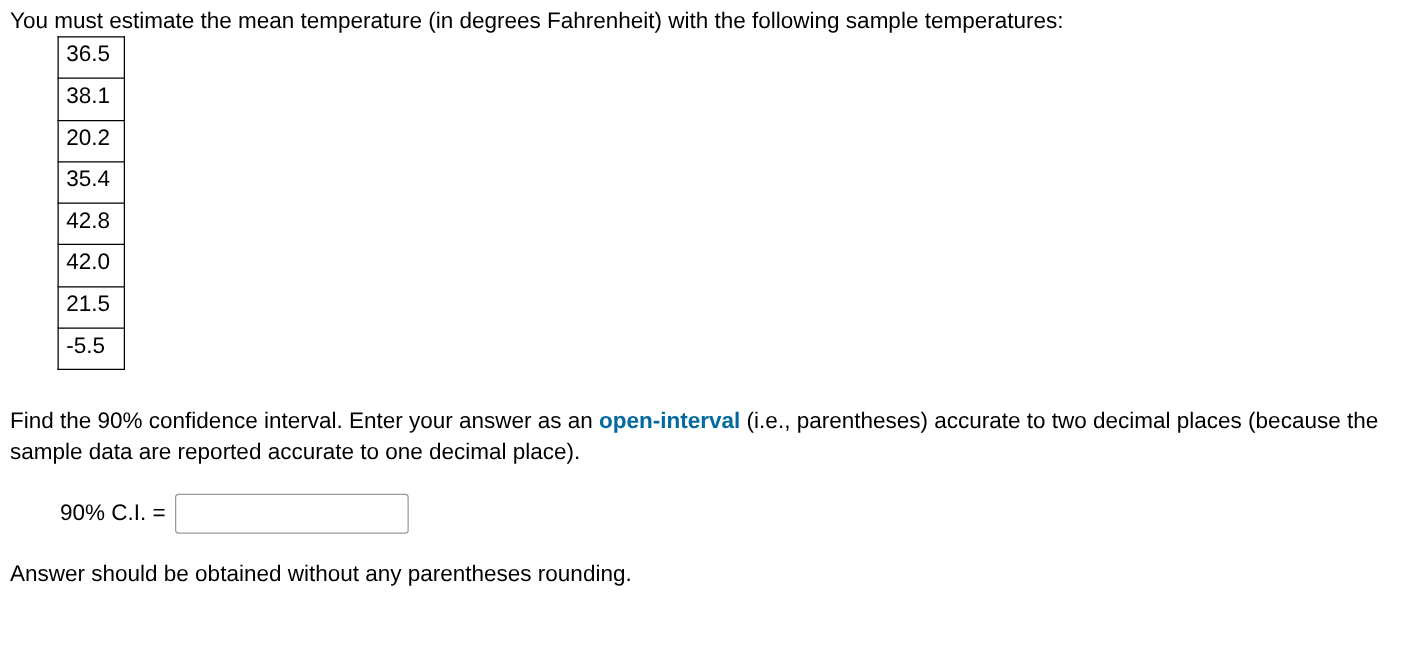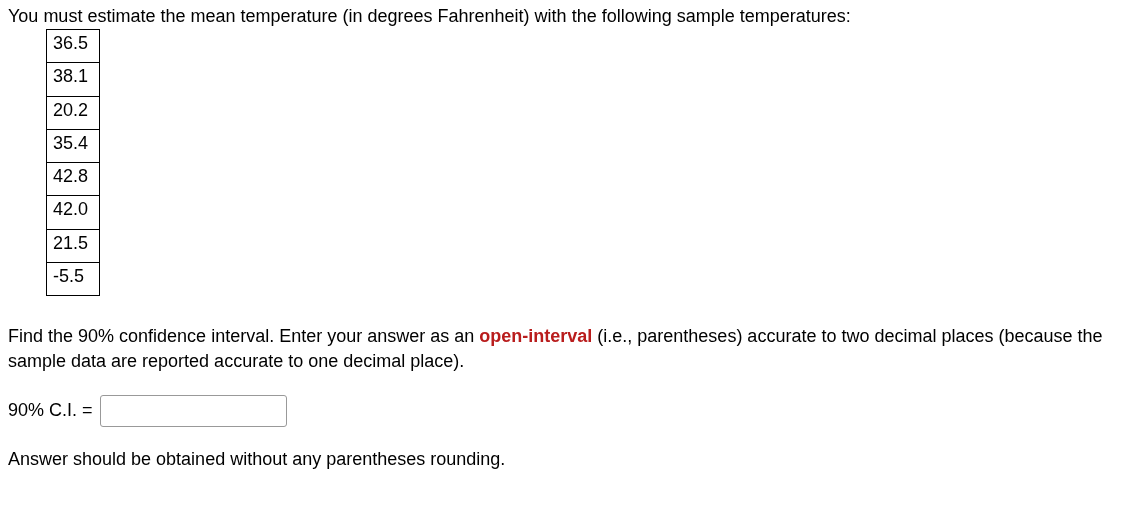--- a/index.html
+++ b/index.html
@@ -26,29 +26,30 @@
       font-size: 18px;
       line-height: 1.35;
     }
     .instructions {
       margin-top: 28px;
       margin-bottom: 22px;
       line-height: 1.35;
       max-width: 1100px;
     }
     .open-interval {
-      color: #b91c1c;
+      color: #0369a1;
       font-weight: bold;
     }
     .answer-row {
       margin-bottom: 22px;
     }
     .answer-label {
       display: inline-block;
       vertical-align: middle;
+      margin-left: 40px;
     }
     .answer-input {
       display: inline-block;
       vertical-align: middle;
       border: 1px solid #999;
       border-radius: 3px;
       width: 175px;
       height: 26px;
       padding: 2px 5px;
       font-size: 16px;

